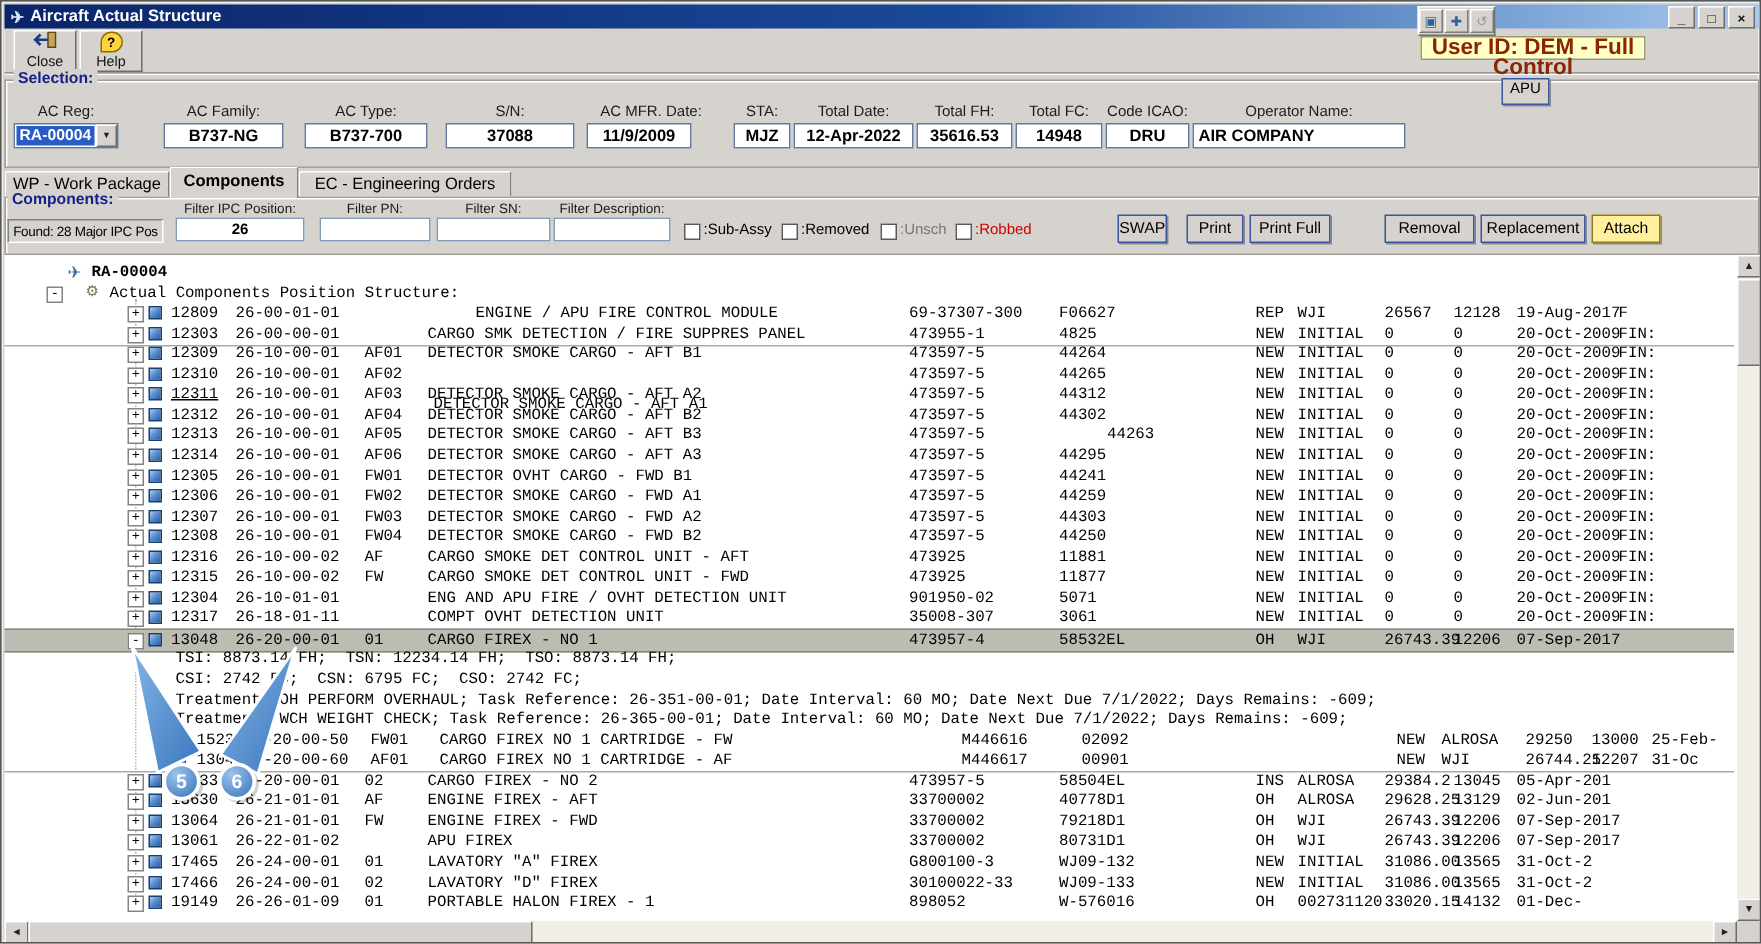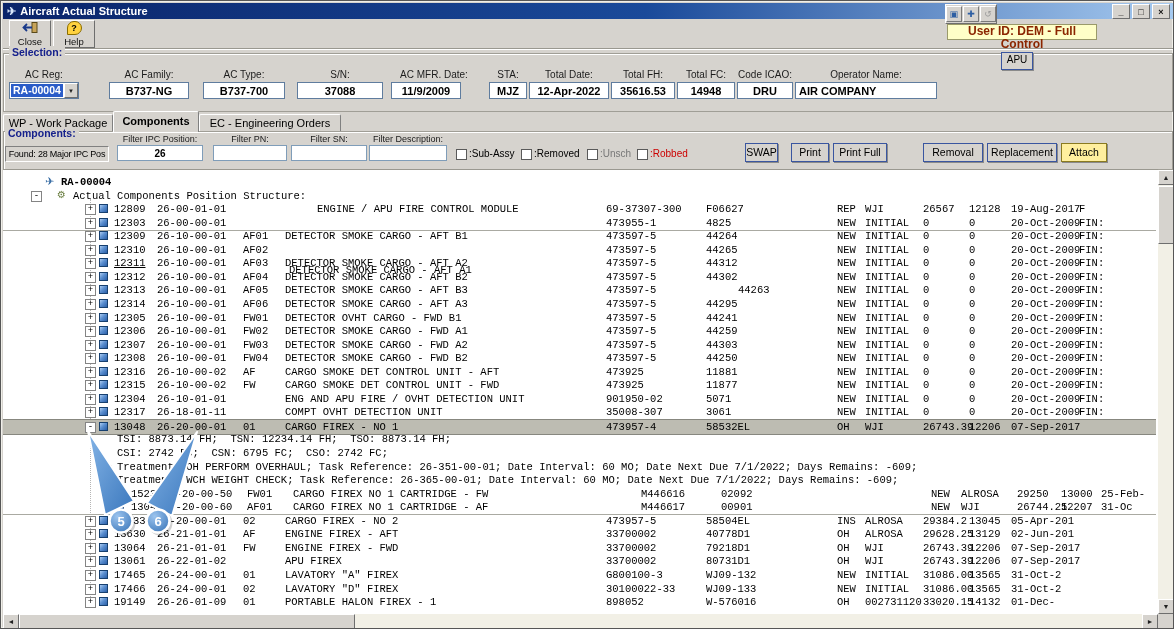--- a/index.html
+++ b/index.html
@@ -15,21 +15,21 @@
   .winbtn{width:16px;height:13px;background:#d6d3ce;border:1px solid;border-color:#fff #6e6e6e #6e6e6e #fff;
           font-size:9px;font-weight:bold;color:#111;display:flex;align-items:center;justify-content:center;}
   .minipanel{position:absolute;left:944px;top:3px;width:50px;height:18px;z-index:12;
              background:#d6d3ce;border:1px solid;border-color:#fff #6e6e6e #6e6e6e #fff;
              display:flex;align-items:center;justify-content:center;gap:1px;}
   .tbtn{width:14px;height:14px;background:#d6d3ce;border:1px solid;border-color:#fff #7a7a7a #7a7a7a #fff;
         font-size:9px;color:#2e5fa3;display:flex;align-items:center;justify-content:center;}
   .tbtn.disabled{color:#9a9a9a;}
   .userbadge{position:absolute;left:946px;top:23px;width:148px;height:14px;z-index:12;
              background:#ffffc8;border:1px solid #9a9a6a;color:#8b2500;
-             font-size:12px;font-weight:bold;text-align:center;line-height:13px;}
+             font-size:15px;font-weight:bold;text-align:center;line-height:13px;}
   
   .toolbar{position:absolute;left:2px;top:18px;width:1170px;height:29px;
            border-bottom:1px solid #9a9890;box-shadow:0 1px 0 #fff;}
   .tool-btn{position:absolute;top:1px;width:40px;height:26px;background:#d6d3ce;
             border:1px solid;border-color:#fff #6e6e6e #6e6e6e #fff;
             display:flex;flex-direction:column;align-items:center;justify-content:center;gap:1px;
             font-size:9.5px;color:#111;cursor:default;}
   .help-icon{width:13px;height:12px;border-radius:7px 7px 7px 0;background:#ffd23e;border:1px solid #8a6d00;
              color:#000;font-weight:bold;font-size:9px;display:flex;align-items:center;justify-content:center;}
   
@@ -222,20 +222,21 @@
         <span class="tc" style="left: 920px;">26567</span>
         <span class="tc" style="left: 966px;">12128</span>
         <span class="tc" style="left: 1008px;">19-Aug-2017</span>
         <span class="tc" style="left: 1076px;">F</span>
       </div>
       <div class="trow sep" style="top: 214.65px;">
         <span class="expbox" style="left: 82px;">+</span>
         <span class="ticon cube" style="left: 96px;"></span>
         <span class="tc" style="left: 111px;">12303</span>
         <span class="tc" style="left: 154px;">26-00-00-01</span>
+        <span class="tc" style="left: 282px;">CARGO SMK DETECTION / FIRE SUPPRES PANEL</span>
         <span class="tc" style="left: 603px;">473955-1</span>
         <span class="tc" style="left: 703px;">4825</span>
         <span class="tc" style="left: 834px;">NEW</span>
         <span class="tc" style="left: 862px;">INITIAL</span>
         <span class="tc" style="left: 920px;">0</span>
         <span class="tc" style="left: 966px;">0</span>
         <span class="tc" style="left: 1008px;">20-Oct-2009</span>
         <span class="tc" style="left: 1076px;">FIN:</span>
       </div>
       <div class="trow" style="top: 228.2px;">

